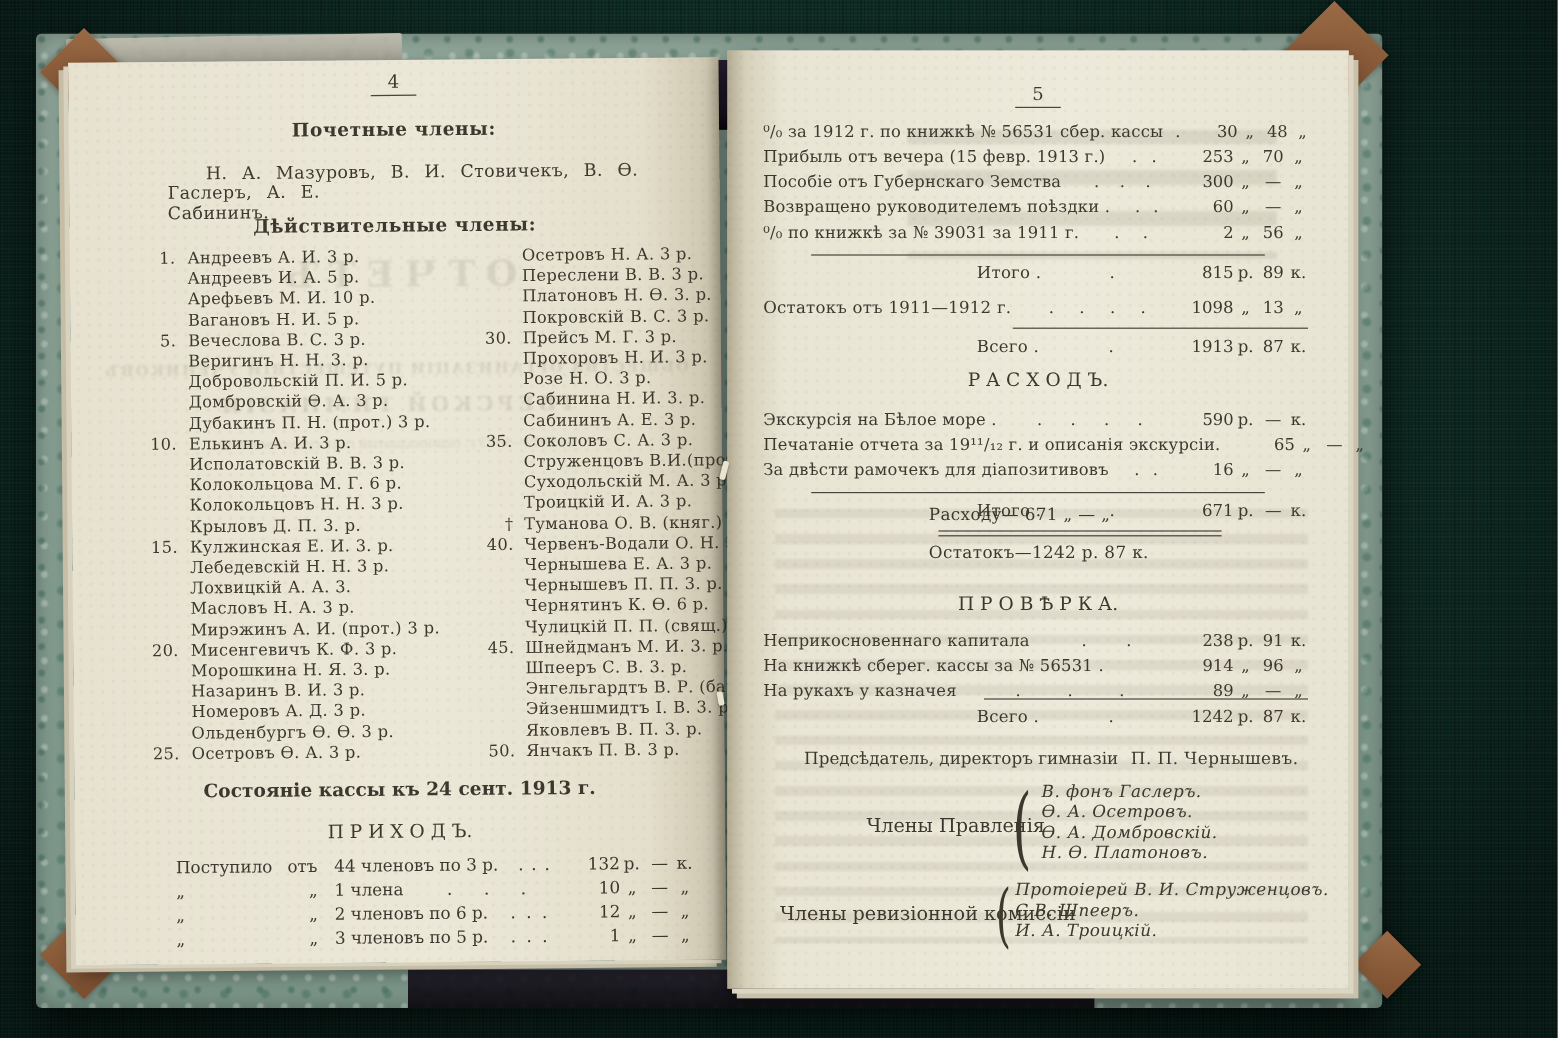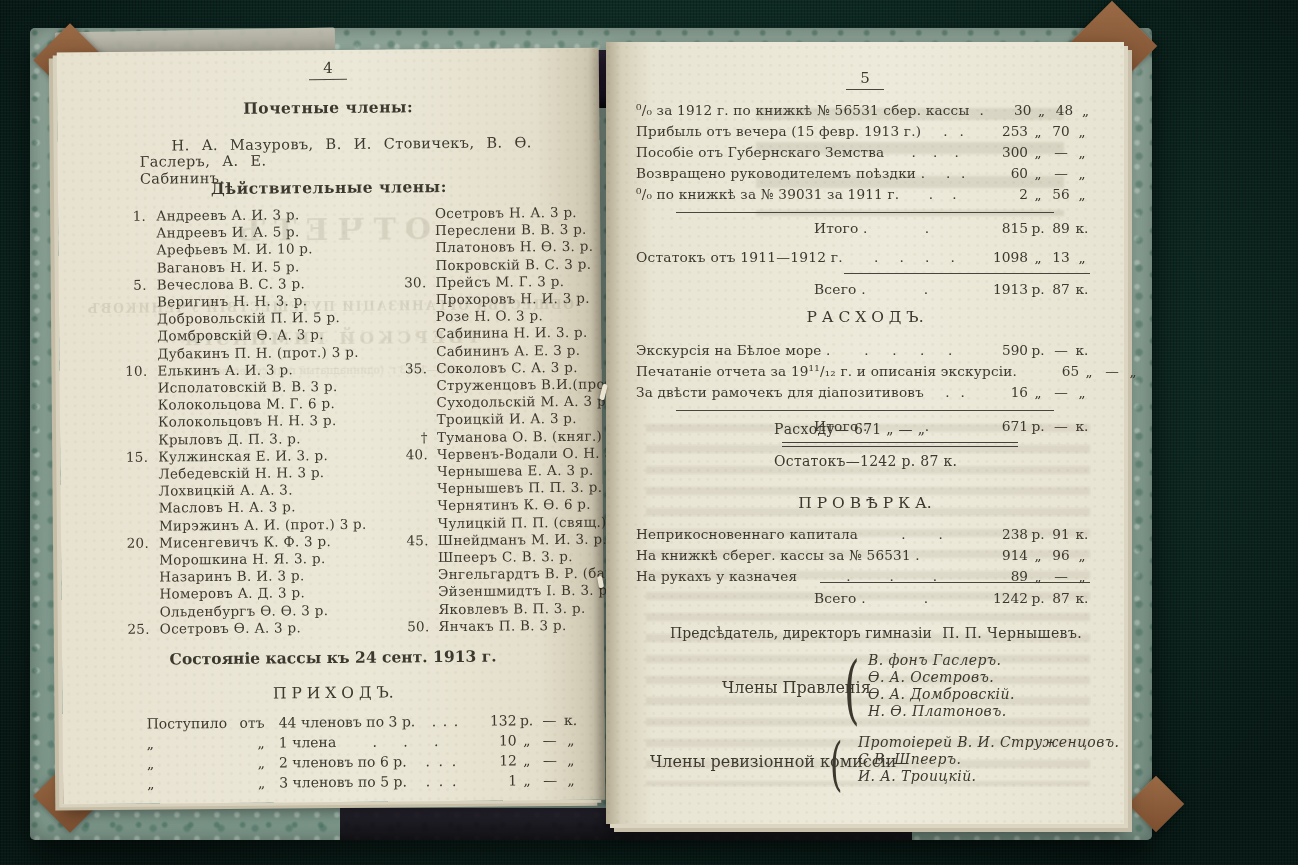--- a/index.html
+++ b/index.html
@@ -153,21 +153,21 @@
   .sig .brace{position:absolute;font-weight:300;color:#3d382e;}
   .signames{position:absolute;display:flex;flex-direction:column;}
   .signame{font-style:italic;font-size:14px;line-height:17px;white-space:nowrap;letter-spacing:.4px;}
   .board{top:610px;}
   .board .siglabel{left:116px;top:26px;}
   .board .brace{left:238px;top:-6px;font-size:50px;transform:scaleY(1.5) scaleX(.8);transform-origin:left top;}
   .board .signames{left:262px;top:0;}
   .audit{top:692px;}
   .audit .siglabel{left:44px;top:18px;}
   .audit .brace{left:224px;top:-4px;font-size:40px;transform:scaleY(1.45) scaleX(.8);transform-origin:left top;}
-  .audit .signames{left:252px;top:0;}
+  .audit .signames{left:240px;top:0;}
 </style>
 </head>
 <body>
 
 <div class="fabric"></div>
 
 <div class="book">
   <div class="tape"></div>
   <div class="corner tl"></div>
   <div class="corner bl"></div>

